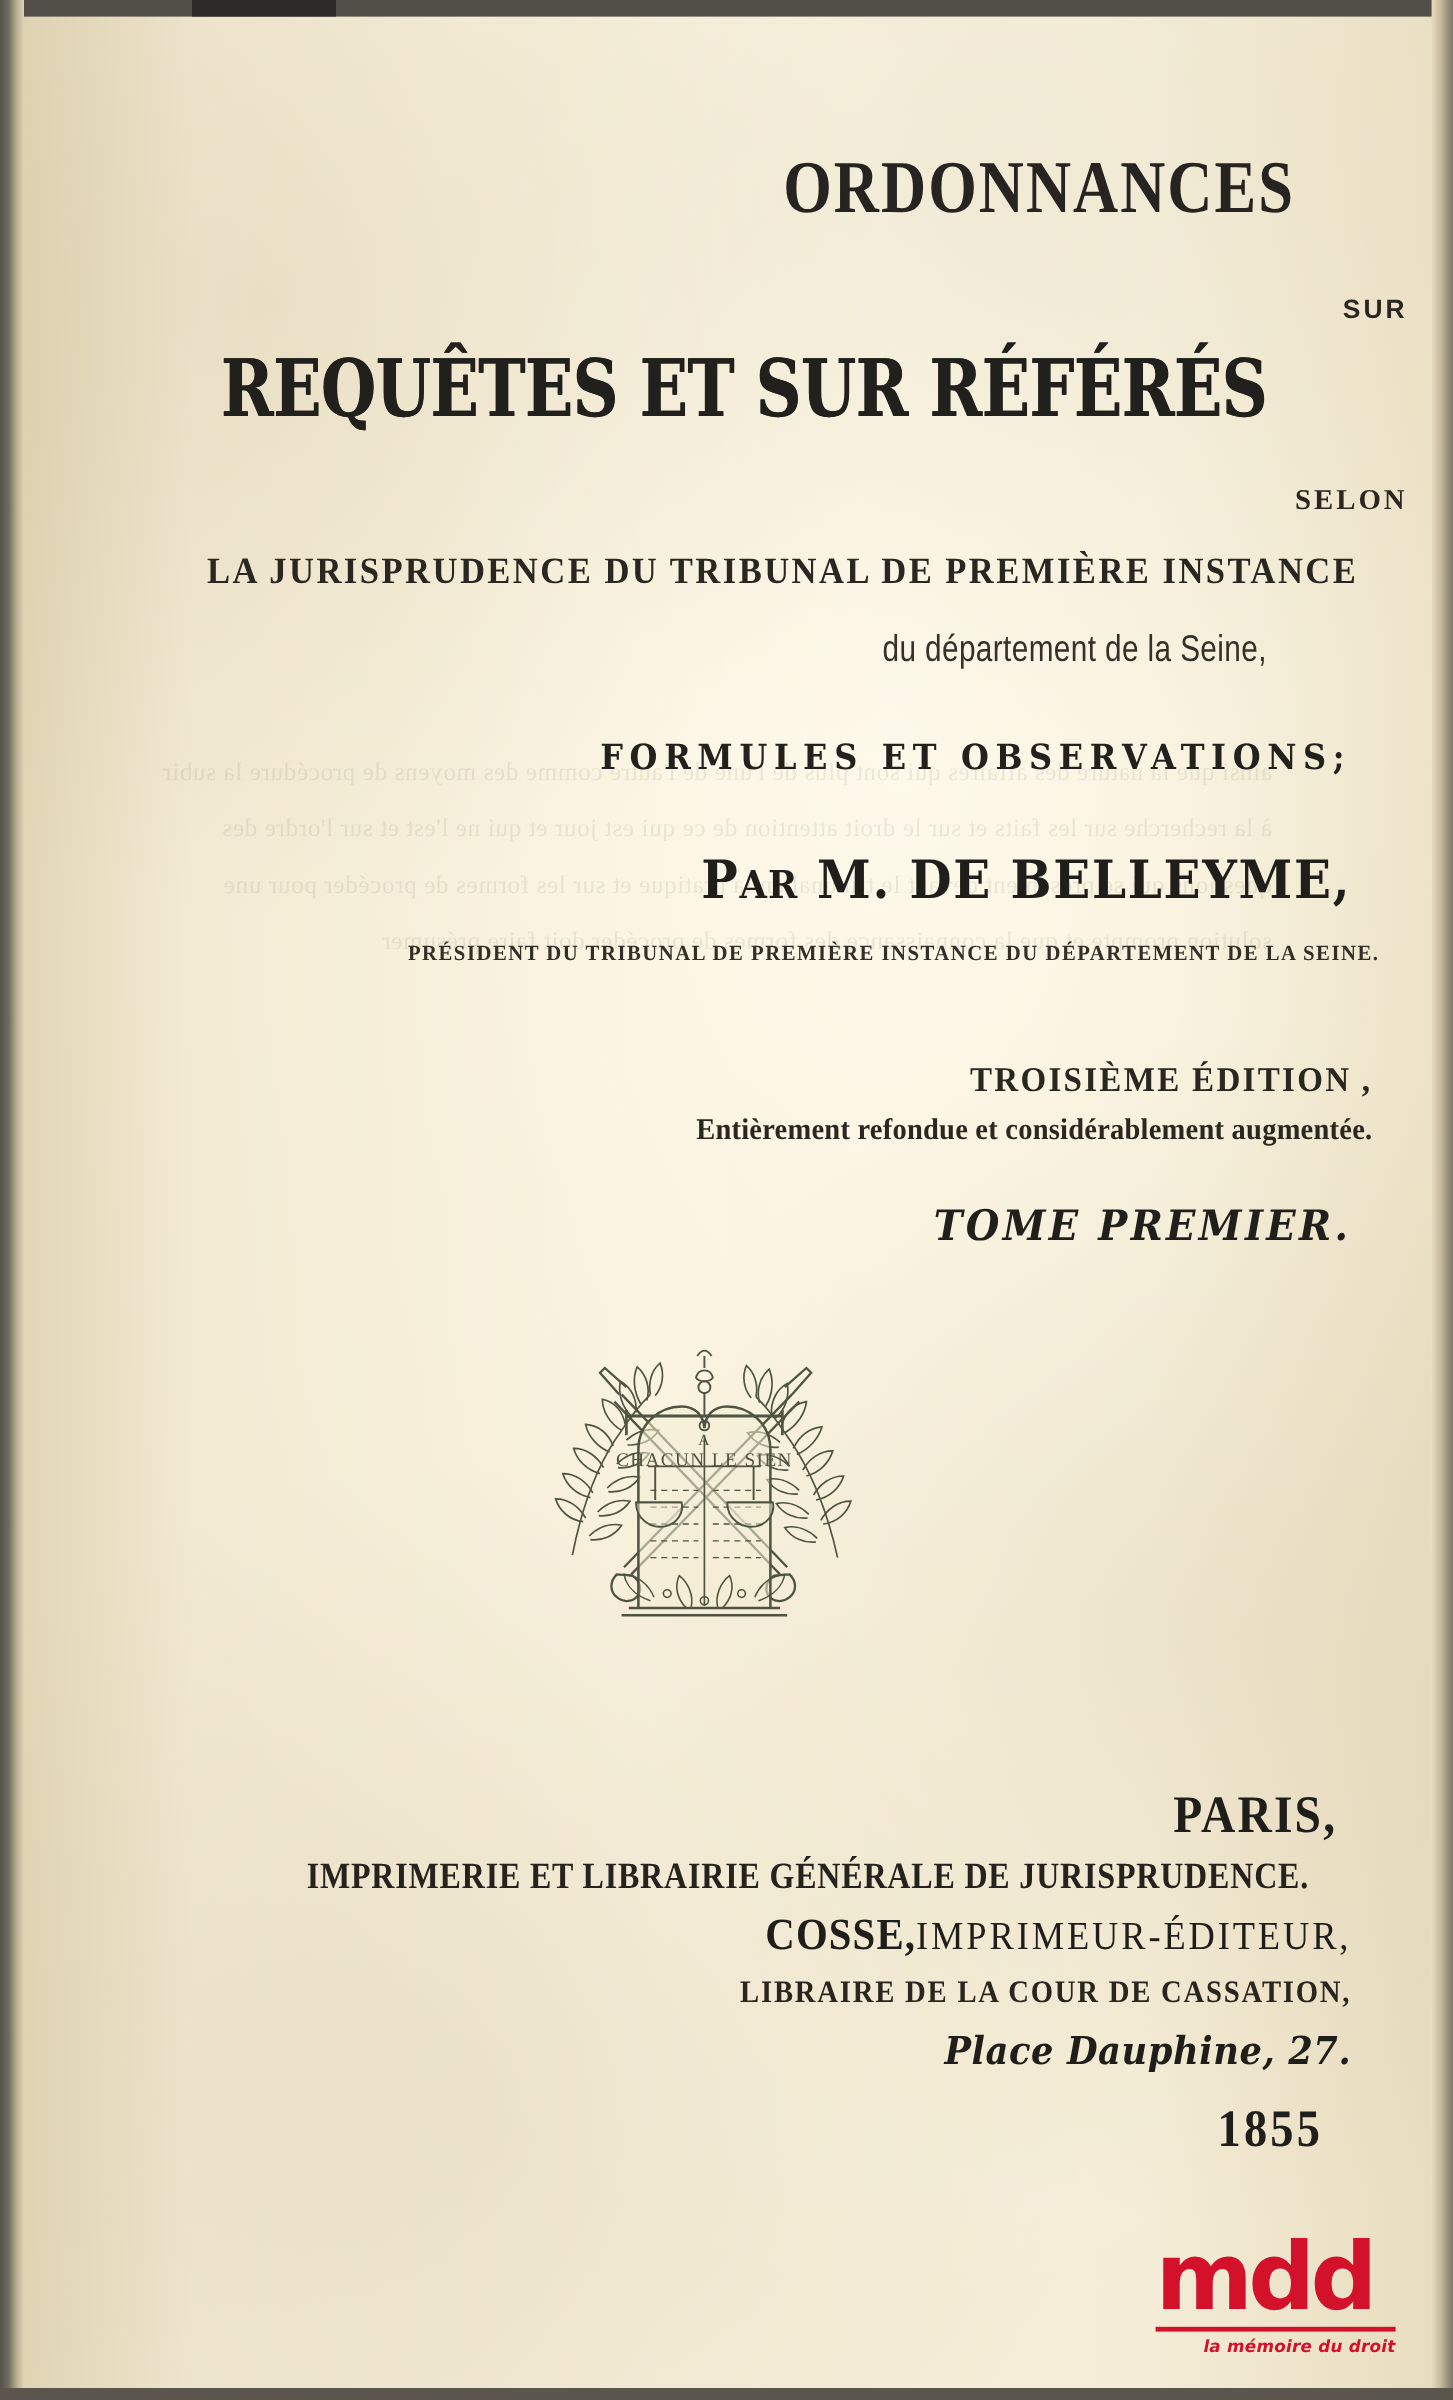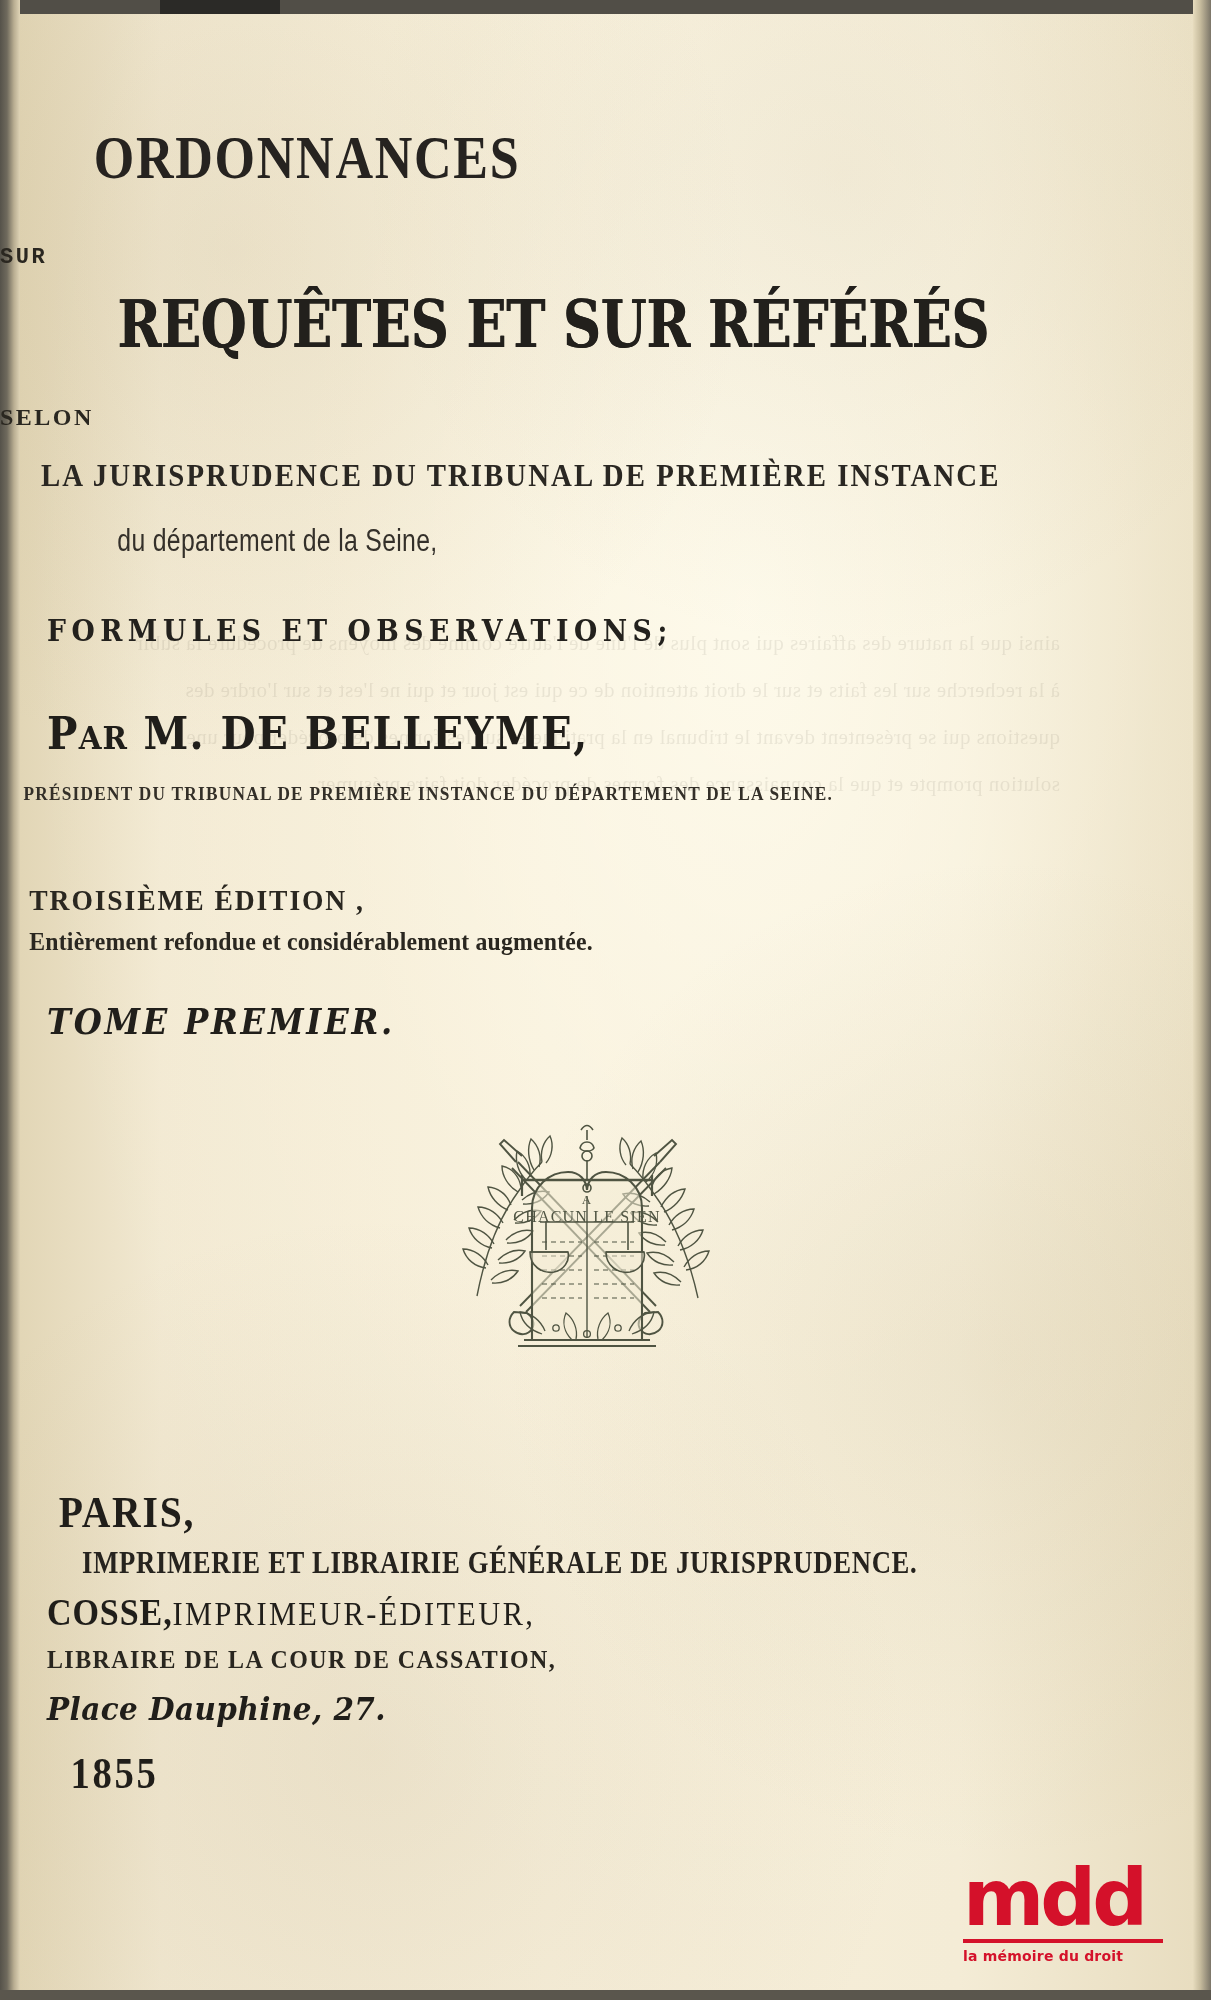--- a/index.html
+++ b/index.html
@@ -89,40 +89,40 @@
     pointer-events: none;
     overflow: hidden;
     font-family: "Liberation Serif", serif;
   }
 
   .content {
     position: absolute;
     left: 0; top: 0;
     width: 1173px; height: 1976px;
     color: #2a2720;
-    text-align: left;
+    text-align: right;
   }
 
   .t-ordonnances {
     position: absolute;
     left: 0; right: 0;
     top: 122px;
     font-family: "Liberation Serif", serif;
     font-size: 62px;
     font-weight: 700;
     letter-spacing: 2px;
     transform: scaleX(0.84);
     color: #262320;
   }
 
   .t-sur1 {
     position: absolute;
     left: 0; right: 0;
     top: 245px;
-    font-family: Liberation Mono, monospace;
+    font-family: Liberation Sans, sans-serif;
     font-size: 22px;
     font-weight: 700;
     letter-spacing: 2.5px;
   }
 
   .t-main {
     position: absolute;
     left: 0; right: 0;
     top: 285px;
     font-family: "DejaVu Serif", serif;
@@ -349,21 +349,22 @@
     height: 4px;
     background: #d4112a;
     margin: 4px 0 5px 0;
   }
   .mdd-tag {
     font-family: "DejaVu Sans", sans-serif;
     font-size: 14px;
     font-weight: 700;
     color: #d4112a;
     letter-spacing: 0.2px;
-    text-align: left;
+    text-align: right;
+    font-style: italic;
   }
 </style>
 </head>
 <body>
 
 <div class="page">
 
   <div class="scan-edge-top"></div>
   <div class="scan-blackblock"></div>
   <div class="scan-gutter-left"></div>

